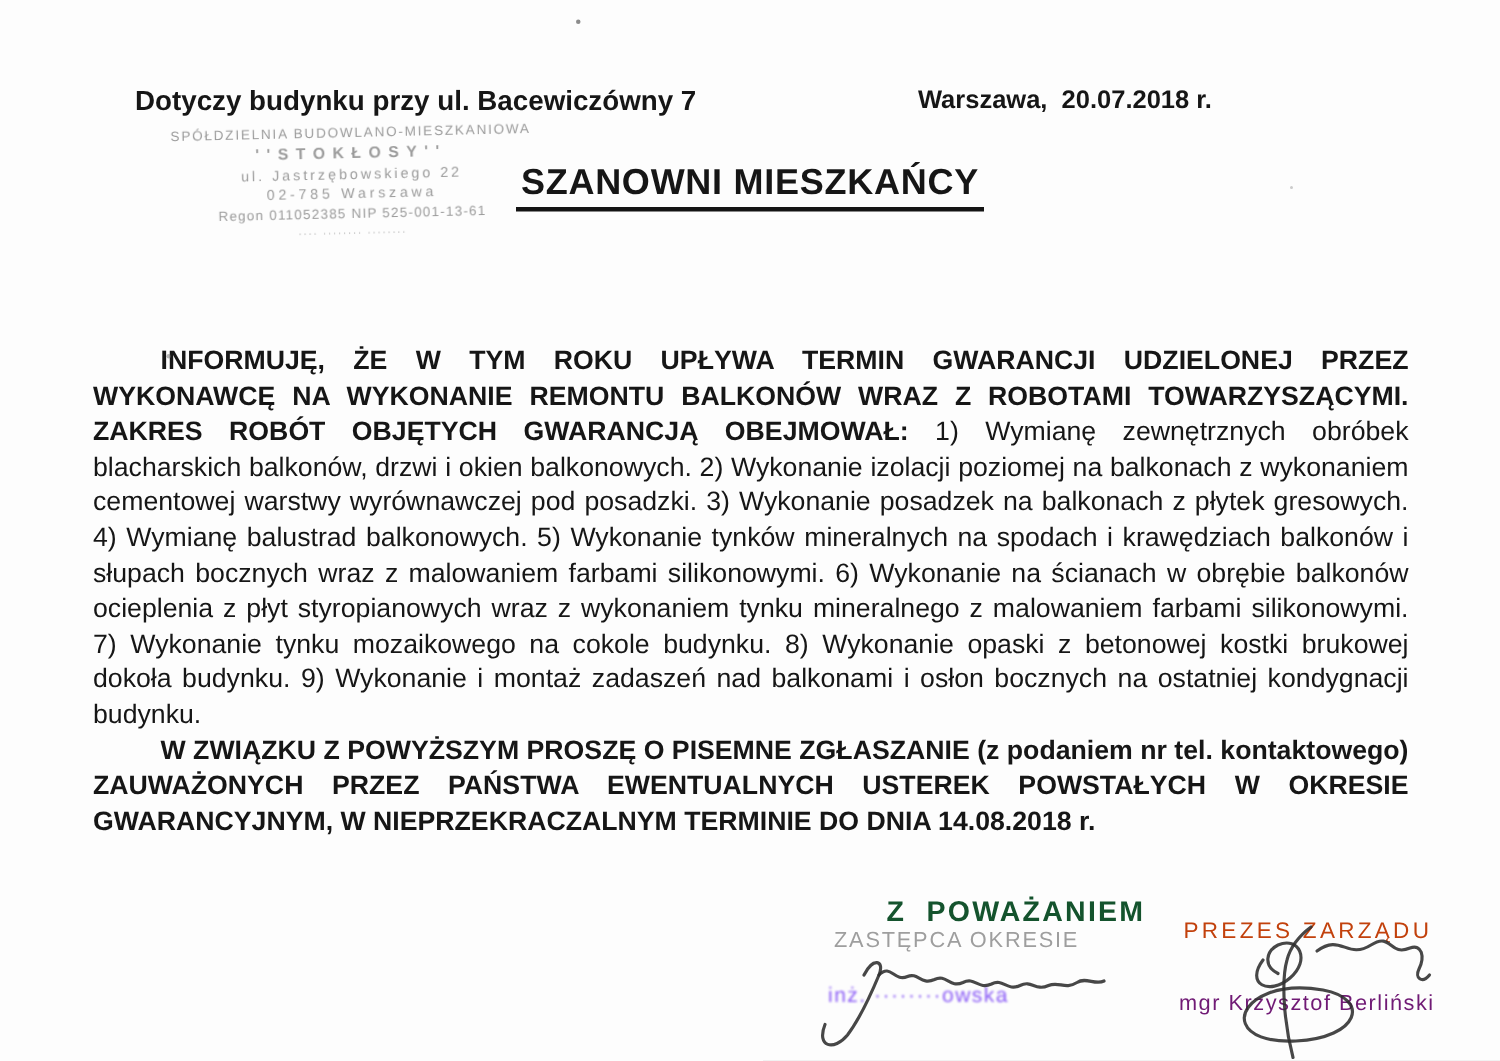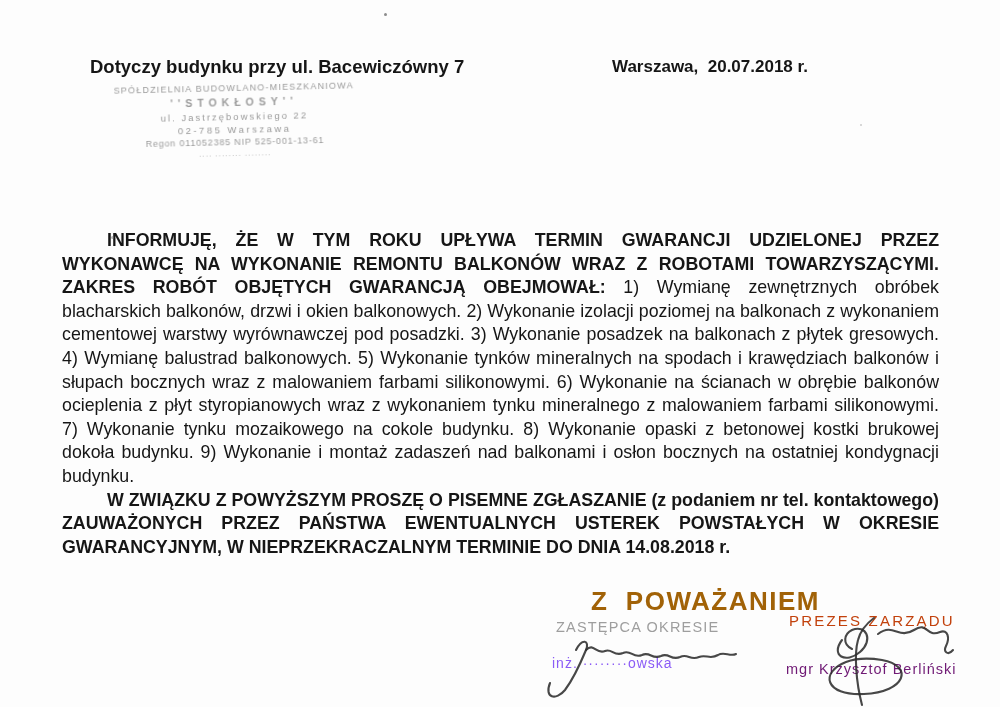--- a/index.html
+++ b/index.html
@@ -54,22 +54,22 @@
     position: absolute; left: 62px; top: 181px; width: 877px;
     font-size: 17.8px; line-height: 23.6px;
     text-align: justify;
     margin-top: 48px;
   }
   .body-text p { margin: 0; text-indent: 45px; }
   .body-text p.cont { text-indent: 45px; }
   .u-date { text-decoration-thickness: 2.5px; text-underline-offset: 3px; }
   
   .salutation {
-    position: absolute; left: 591px; top: 586px;
-    font-size: 26px; font-weight: bold; letter-spacing: 1.5px; color: #a16207;
+    position: absolute; left: 591px; top: 598px;
+    font-size: 19px; font-weight: bold; letter-spacing: 1.5px; color: #14532d;
     white-space: pre;
   }
   .role-left {
     position: absolute; left: 556px; top: 619px;
     font-size: 14.5px; color: #9e9e9e; letter-spacing: 1.2px;
     filter: blur(0.3px);
   }
   .role-right {
     position: absolute; left: 789px; top: 612px;
     font-size: 15px; color: #c2410c; letter-spacing: 2.2px;
@@ -108,20 +108,23 @@
 
   <div class="stamp">
     <div class="s1">SPÓŁDZIELNIA BUDOWLANO-MIESZKANIOWA</div>
     <div class="s2">''STOKŁOSY''</div>
     <div class="s3">ul. Jastrzębowskiego 22</div>
     <div class="s4">02-785 Warszawa</div>
     <div class="s5">Regon 011052385  NIP 525-001-13-61</div>
     <div class="s6">···· ········ ········</div>
   </div>
 
+  <div class="title-wrap">
+    <span>SZANOWNI MIESZKAŃCY</span>
+  </div>
 
   <div class="body-text">
     <p><strong>INFORMUJĘ, ŻE W TYM ROKU UPŁYWA TERMIN GWARANCJI UDZIELONEJ PRZEZ WYKONAWCĘ NA WYKONANIE REMONTU BALKONÓW WRAZ Z ROBOTAMI TOWARZYSZĄCYMI. ZAKRES ROBÓT OBJĘTYCH GWARANCJĄ OBEJMOWAŁ:</strong><span> 1) Wymianę zewnętrznych obróbek blacharskich balkonów, drzwi i okien balkonowych. 2) Wykonanie izolacji poziomej na balkonach z wykonaniem cementowej warstwy wyrównawczej pod posadzki. 3) Wykonanie posadzek na balkonach z płytek gresowych. 4) Wymianę balustrad balkonowych. 5) Wykonanie tynków mineralnych na spodach i krawędziach balkonów i słupach bocznych wraz z malowaniem farbami silikonowymi. 6) Wykonanie na ścianach w obrębie balkonów ocieplenia z płyt styropianowych wraz z wykonaniem tynku mineralnego z malowaniem farbami silikonowymi. 7) Wykonanie tynku mozaikowego na cokole budynku. 8) Wykonanie opaski z betonowej kostki brukowej dokoła budynku. 9) Wykonanie i montaż zadaszeń nad balkonami i osłon bocznych na ostatniej kondygnacji budynku.</span></p>
     <p class="cont"><strong><span>W ZWIĄZKU Z POWYŻSZYM PROSZĘ O PISEMNE ZGŁASZANIE (z podaniem nr tel. kontaktowego) ZAUWAŻONYCH PRZEZ PAŃSTWA EWENTUALNYCH USTEREK POWSTAŁYCH W OKRESIE GWARANCYJNYM, W NIEPRZEKRACZALNYM TERMINIE DO </span><span class="u-date">DNIA 14.08.2018 r.</span></strong></p>
   </div>
 
   <div class="salutation">Z  POWAŻANIEM</div>
   <div class="role-left">ZASTĘPCA OKRESIE</div>
   <div class="role-right">PREZES ZARZĄDU</div>
   <div class="name-left">inż. ········owska</div>

